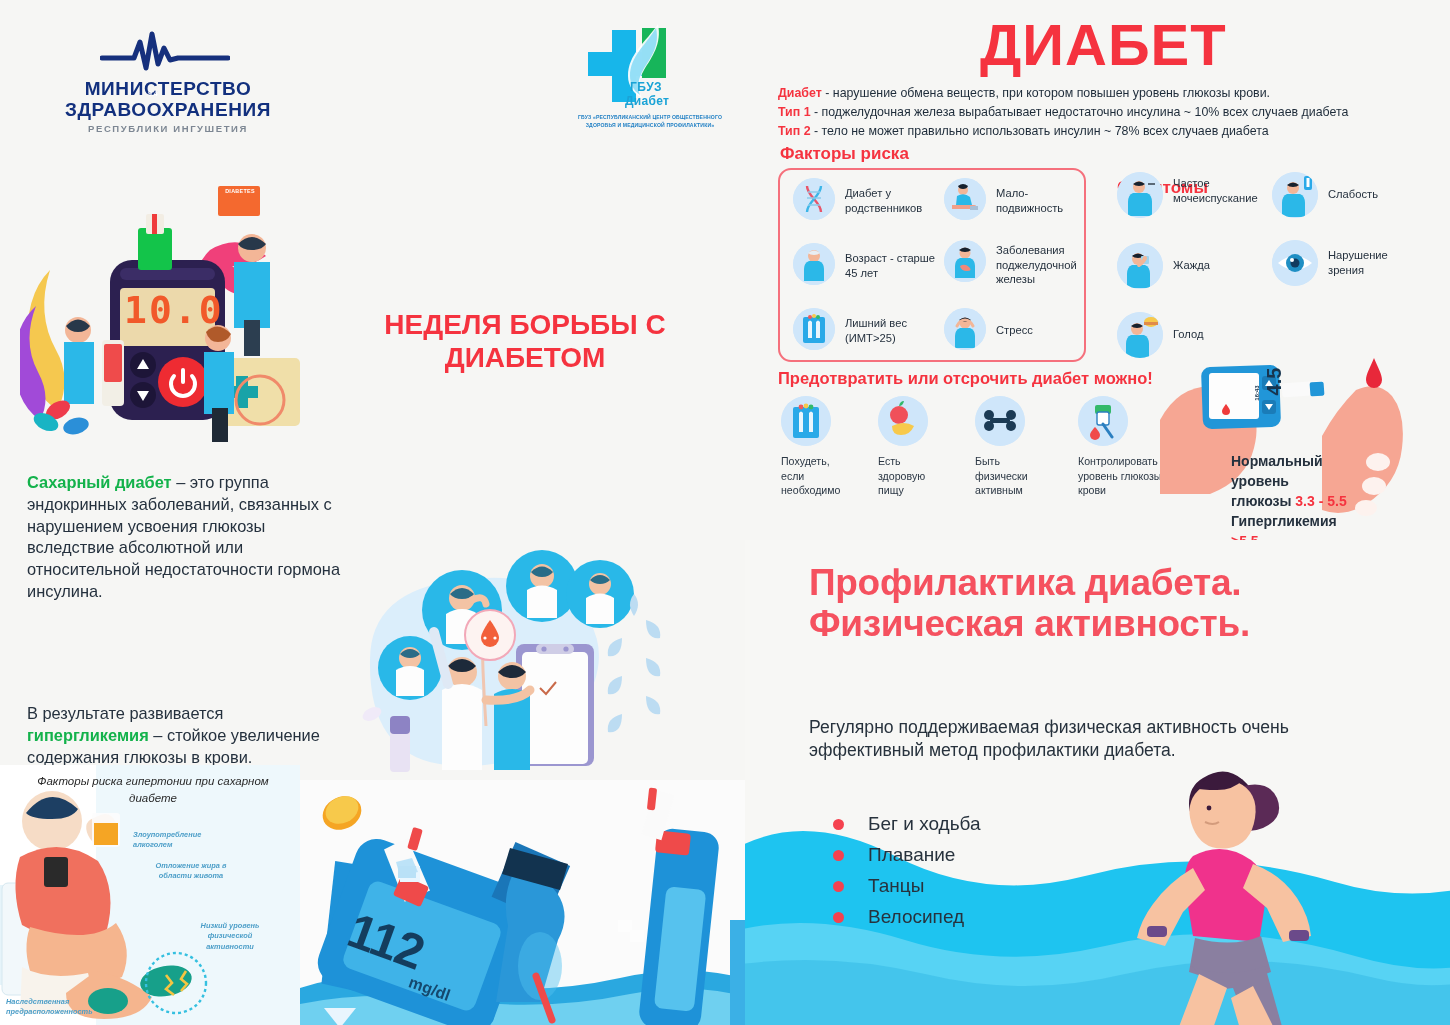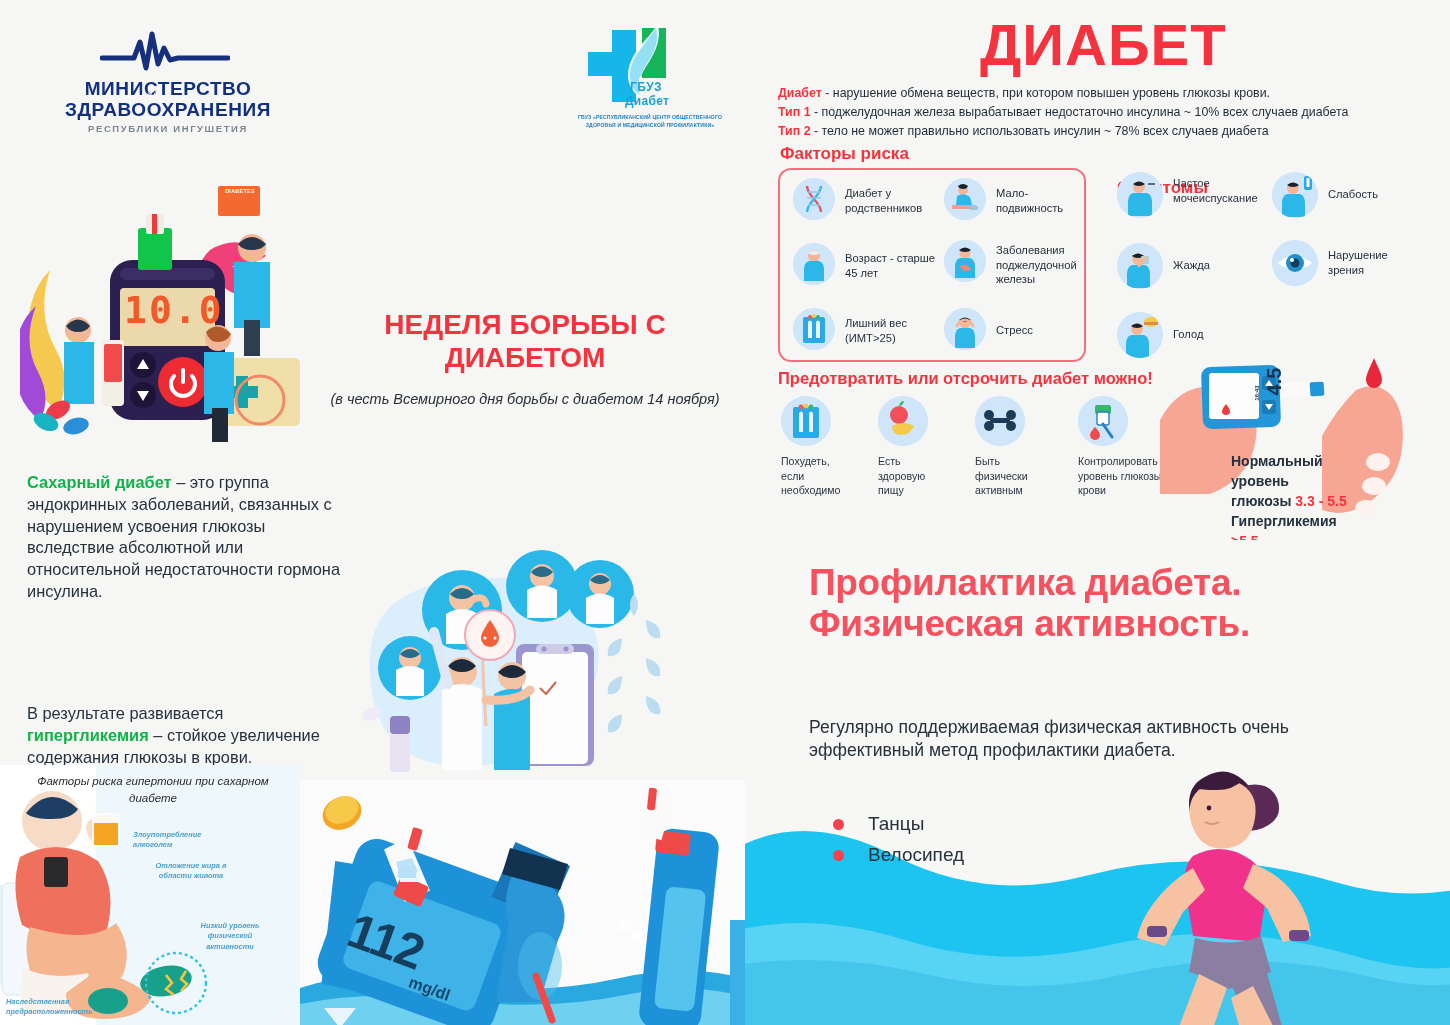--- a/index.html
+++ b/index.html
@@ -417,21 +417,20 @@
     <path d="M186 122q12-12 25 2-4 8-13 8t-12-10z" fill="#b05a2a"></path>
     <path d="M184 142h30v62h-30z" fill="#2bb8e8"></path>
     <rect x="192" y="198" width="16" height="34" fill="#1f2a36"></rect>
     <ellipse cx="38" cy="200" rx="13" ry="8" fill="#ee3b4b" transform="rotate(-30 38 200)"></ellipse>
     <ellipse cx="26" cy="212" rx="13" ry="8" fill="#19b4c4" transform="rotate(25 26 212)"></ellipse>
     <ellipse cx="56" cy="216" rx="13" ry="8" fill="#2b8fd8" transform="rotate(-15 56 216)"></ellipse>
   </svg>
   <div class="abs" id="glucom-val" style="left:124px;top:288px;">10.0</div>
 
   <div class="abs" id="week-title">НЕДЕЛЯ БОРЬБЫ С ДИАБЕТОМ</div>
-  <div class="abs" id="week-sub">(в честь Всемирного дня борьбы с диабетом 14 ноября)</div>
 
   <div class="abs" id="left-text">
     <span class="grn">Сахарный диабет</span><span> – это группа эндокринных заболеваний, связанных с нарушением усвоения глюкозы вследствие абсолютной или относительной недостаточности гормона инсулина.</span>
   </div>
   <div class="abs" id="left-text2">
     <span>В результате развивается </span><span class="grn">гипергликемия</span><span> – стойкое увеличение содержания глюкозы в крови.</span>
   </div>
 
   <svg class="abs" id="people" viewBox="0 0 400 240">
     <path d="M40 120q0-70 90-80 100-12 130 42 22 40-10 88-40 58-120 56-92-2-90-106z" fill="#dbeefb"></path>
@@ -570,18 +569,20 @@
         <path d="M224 318q14 10 16 22-16 6-30-6z" fill="#f0328c"></path>
         <path d="M118 108q-24 14-40 36-12 16-16 34l28 8 18-34 22-22z" fill="#f7c2a1"></path>
         <path d="M178 104q28 10 44 34 12 18 14 38l-28 6-16-34-24-20z" fill="#f7c2a1"></path>
         <rect x="72" y="166" width="20" height="11" rx="4" fill="#6b4a8a"></rect>
         <rect x="214" y="170" width="20" height="11" rx="4" fill="#6b4a8a"></rect>
       </g>
     </svg>
     <div id="pa-title">Профилактика диабета. Физическая активность.</div>
     <div id="pa-lead">Регулярно поддерживаемая физическая активность очень эффективный метод профилактики диабета.</div>
     <div id="pa-list">
+      <div class="pa-li"><span class="pa-dot"></span><span>Бег и ходьба</span></div>
+      <div class="pa-li"><span class="pa-dot"></span><span>Плавание</span></div>
       <div class="pa-li"><span class="pa-dot"></span><span>Танцы</span></div>
       <div class="pa-li"><span class="pa-dot"></span><span>Велосипед</span></div>
     </div>
   </div>
 
 </div>
 
 </body></html>

